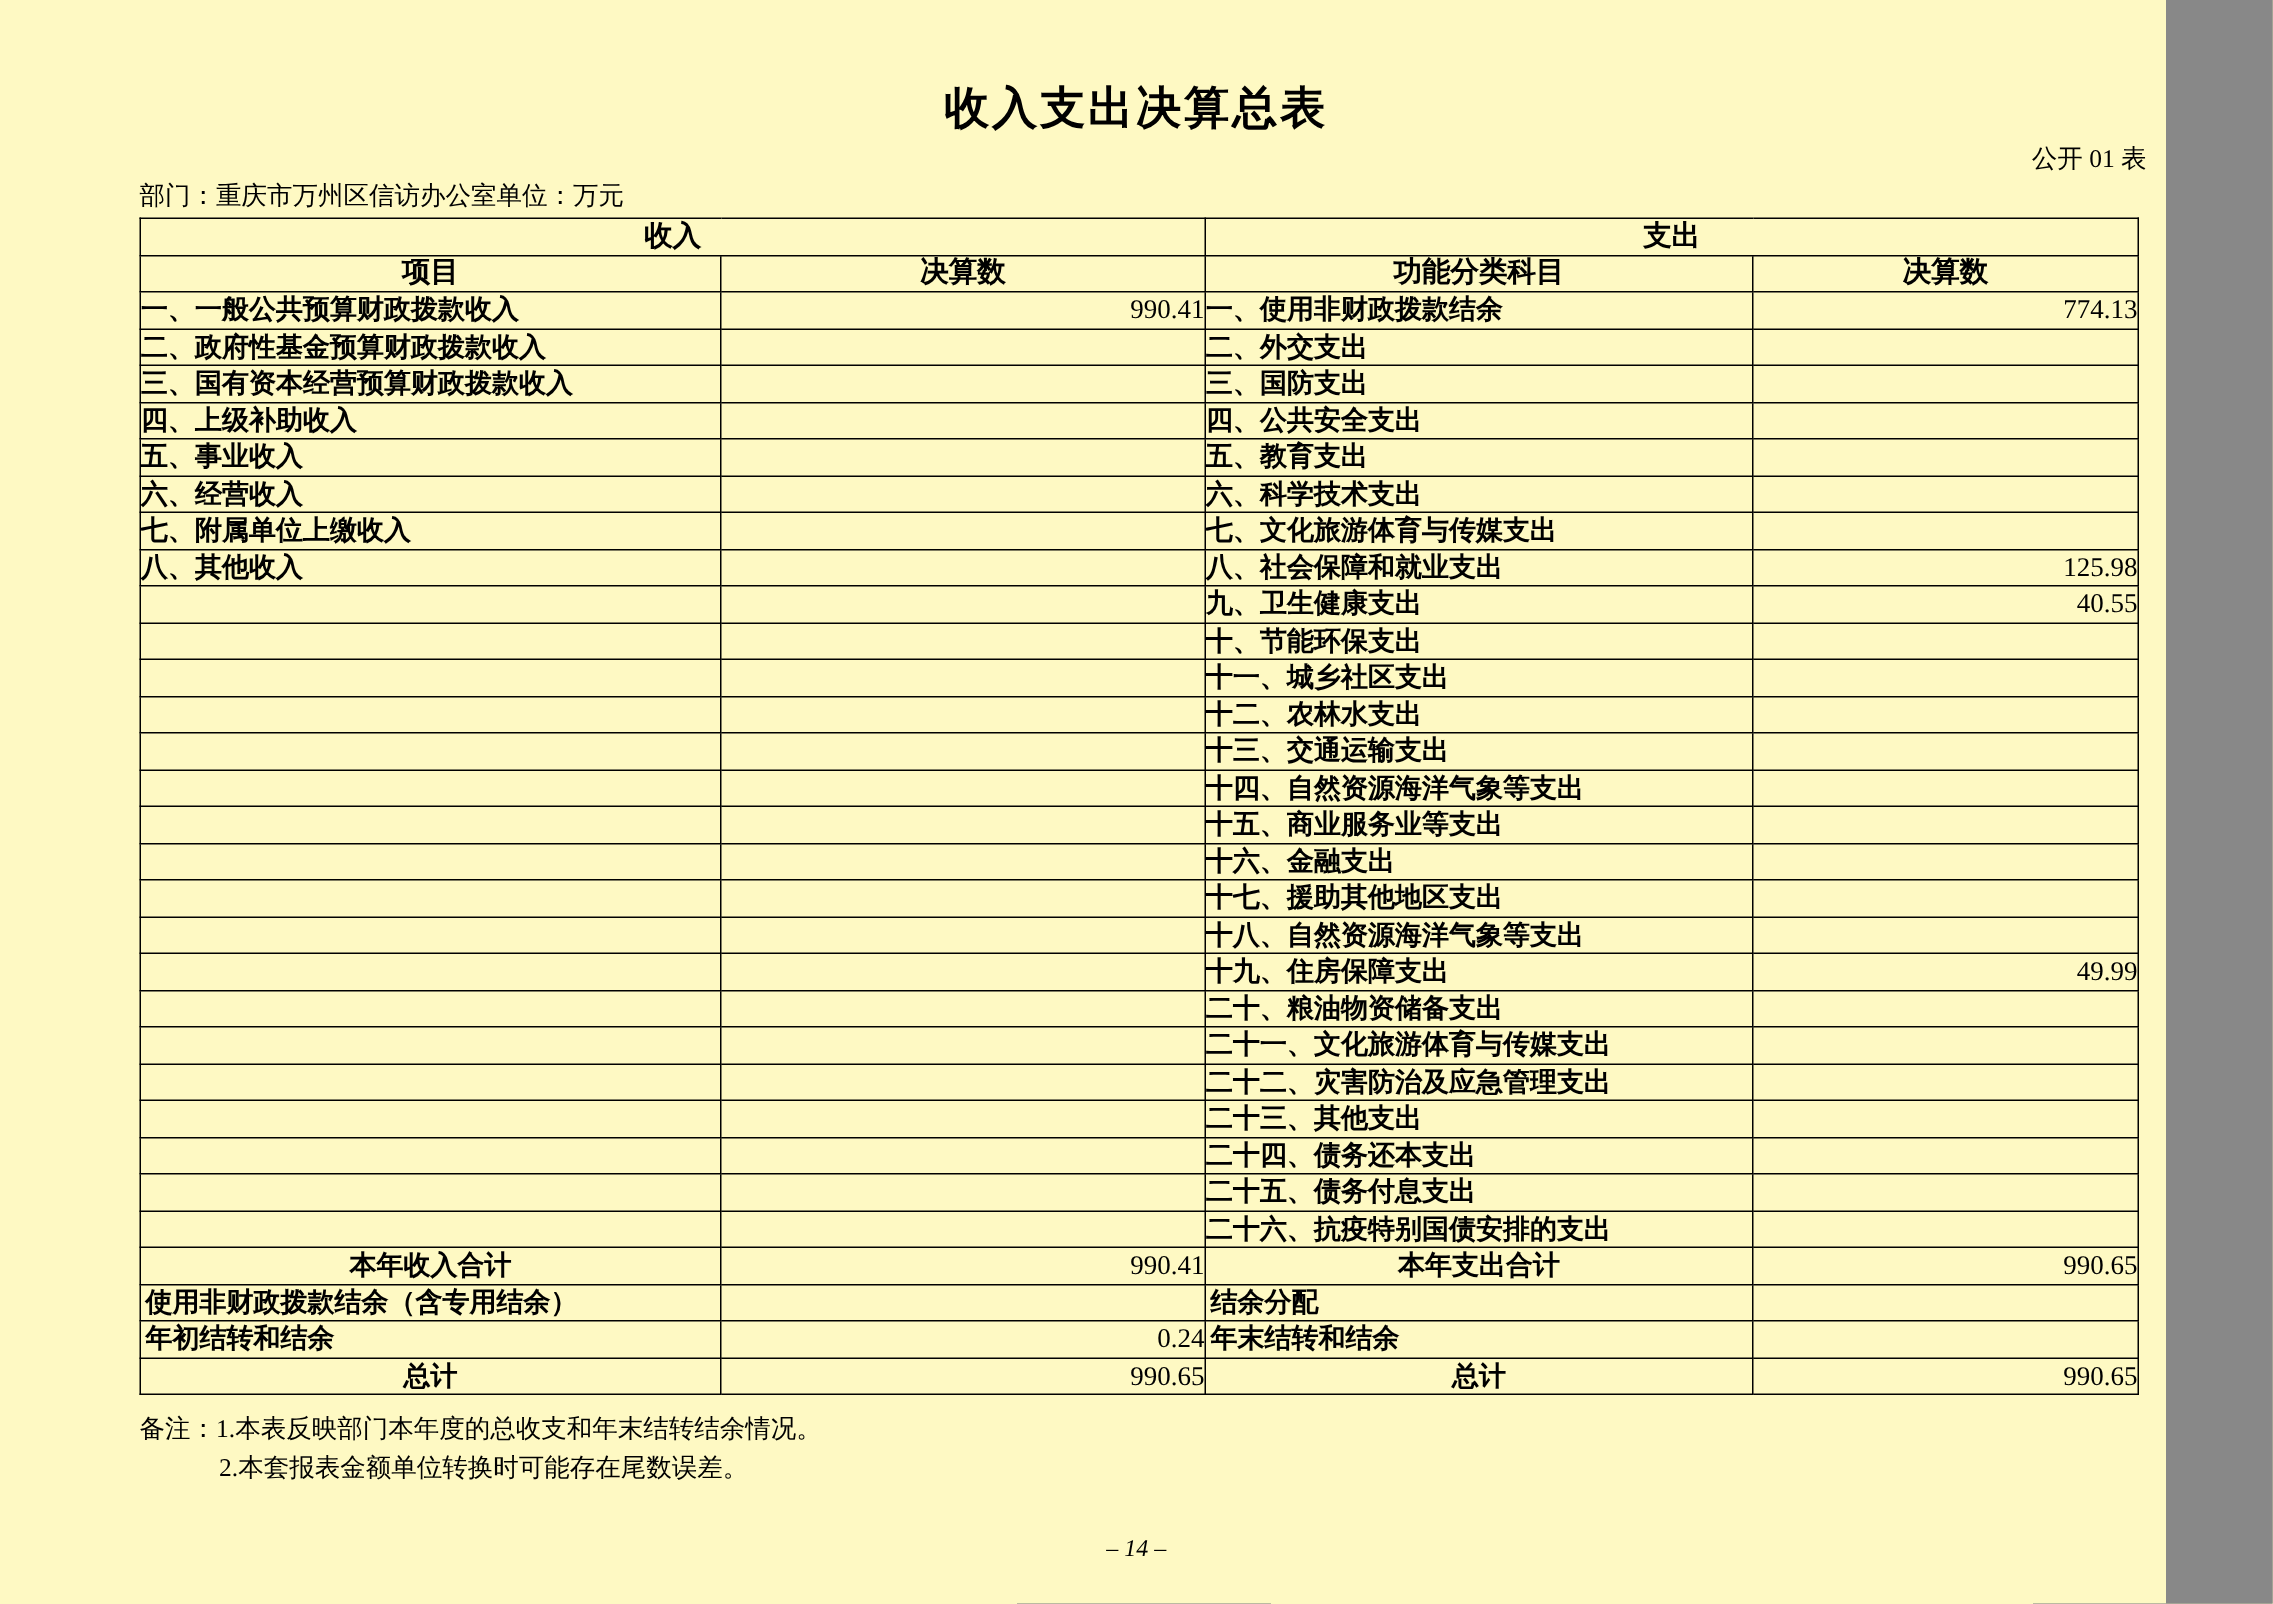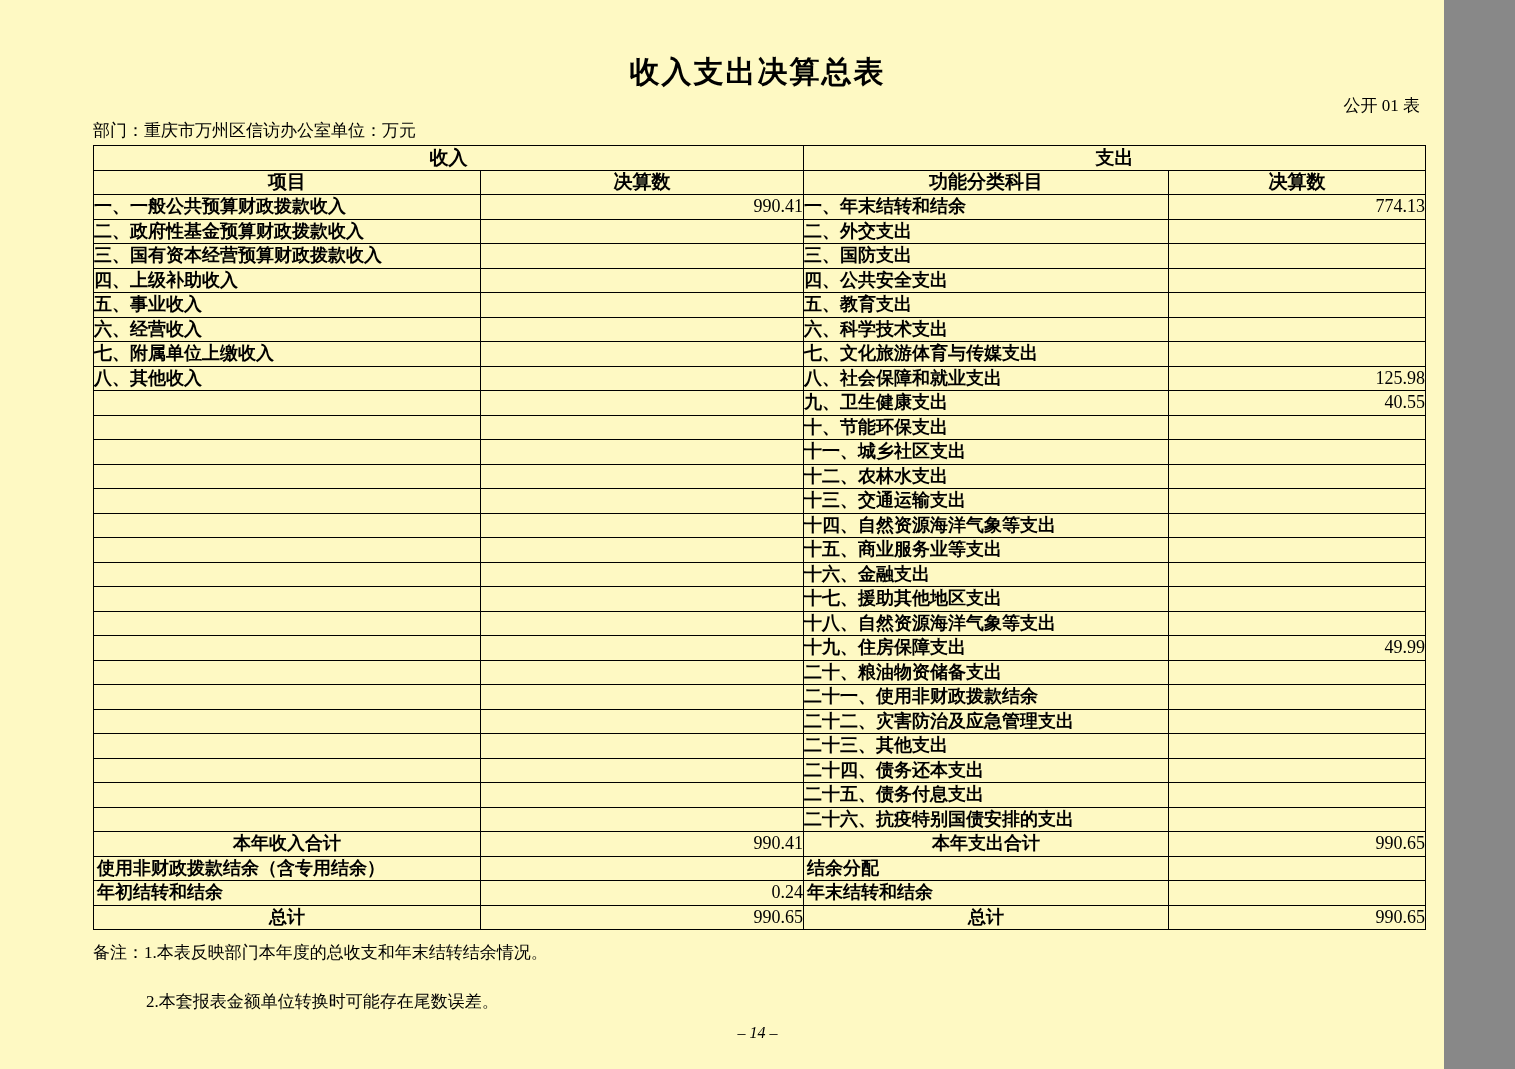--- a/index.html
+++ b/index.html
@@ -10,21 +10,21 @@
     font-family:"Liberation Serif","DejaVu Serif",serif;
     color:#000;
     overflow:hidden;
   }
   .title {
     position:absolute; top:52px; left:0; width:1515px;
     text-align:center;
     font-size:30px; font-weight:bold; letter-spacing:2px;
   }
   .doc-label {
-    position:absolute; top:94px; left:88px; width:1332px;
+    position:absolute; top:94px; left:99px; width:1332px;
     text-align:right; font-size:17px;
   }
   .meta-row {
     position:absolute; top:119px; left:93px; width:1332px;
     display:flex; 
     font-size:17px;
   }
   table.budget {
     position:absolute; top:145px; left:93px;
     width:1332px;
@@ -45,21 +45,21 @@
   table.budget thead tr { height:24px; }
   table.budget th { font-weight:bold; text-align:center; font-size:19px; }
   td.item  { text-align:left;  font-weight:bold; padding:0 3px; }
   td.value { text-align:right; font-weight:normal; padding:0 10px 0 2px; }
   td.label.center { text-align:center; font-weight:bold; }
   td.label.left   { text-align:left;   font-weight:bold; padding:0 3px; }
   .notes {
     position:absolute; top:940px; left:93px; width:1000px;
     font-size:17px; line-height:26px;
   }
-  .note-indent { padding-left:53px;margin-top:23px; }
+  .note-indent { padding-left:53px; }
   .page-number {
     position:absolute; top:1024px; left:0; width:1515px;
     text-align:center; font-size:16px;font-style:italic;
   }
 </style>
 </head>
 <body>
 
 <div class="page">
 
@@ -88,21 +88,21 @@
         <th>项目</th>
         <th>决算数</th>
         <th>功能分类科目</th>
         <th>决算数</th>
       </tr>
     </thead>
     <tbody id="table-body">
         <tr>
           <td class="item">一、一般公共预算财政拨款收入</td>
           <td class="value">990.41</td>
-          <td class="item">一、年末结转和结余</td>
+          <td class="item">一、使用非财政拨款结余</td>
           <td class="value">774.13</td>
         </tr>
         <tr>
           <td class="item">二、政府性基金预算财政拨款收入</td>
           <td class="value"></td>
           <td class="item">二、外交支出</td>
           <td class="value"></td>
         </tr>
         <tr>
           <td class="item">三、国有资本经营预算财政拨款收入</td>
@@ -208,21 +208,21 @@
         </tr>
         <tr>
           <td class="item"></td>
           <td class="value"></td>
           <td class="item">二十、粮油物资储备支出</td>
           <td class="value"></td>
         </tr>
         <tr>
           <td class="item"></td>
           <td class="value"></td>
-          <td class="item">二十一、使用非财政拨款结余</td>
+          <td class="item">二十一、文化旅游体育与传媒支出</td>
           <td class="value"></td>
         </tr>
         <tr>
           <td class="item"></td>
           <td class="value"></td>
           <td class="item">二十二、灾害防治及应急管理支出</td>
           <td class="value"></td>
         </tr>
         <tr>
           <td class="item"></td>

